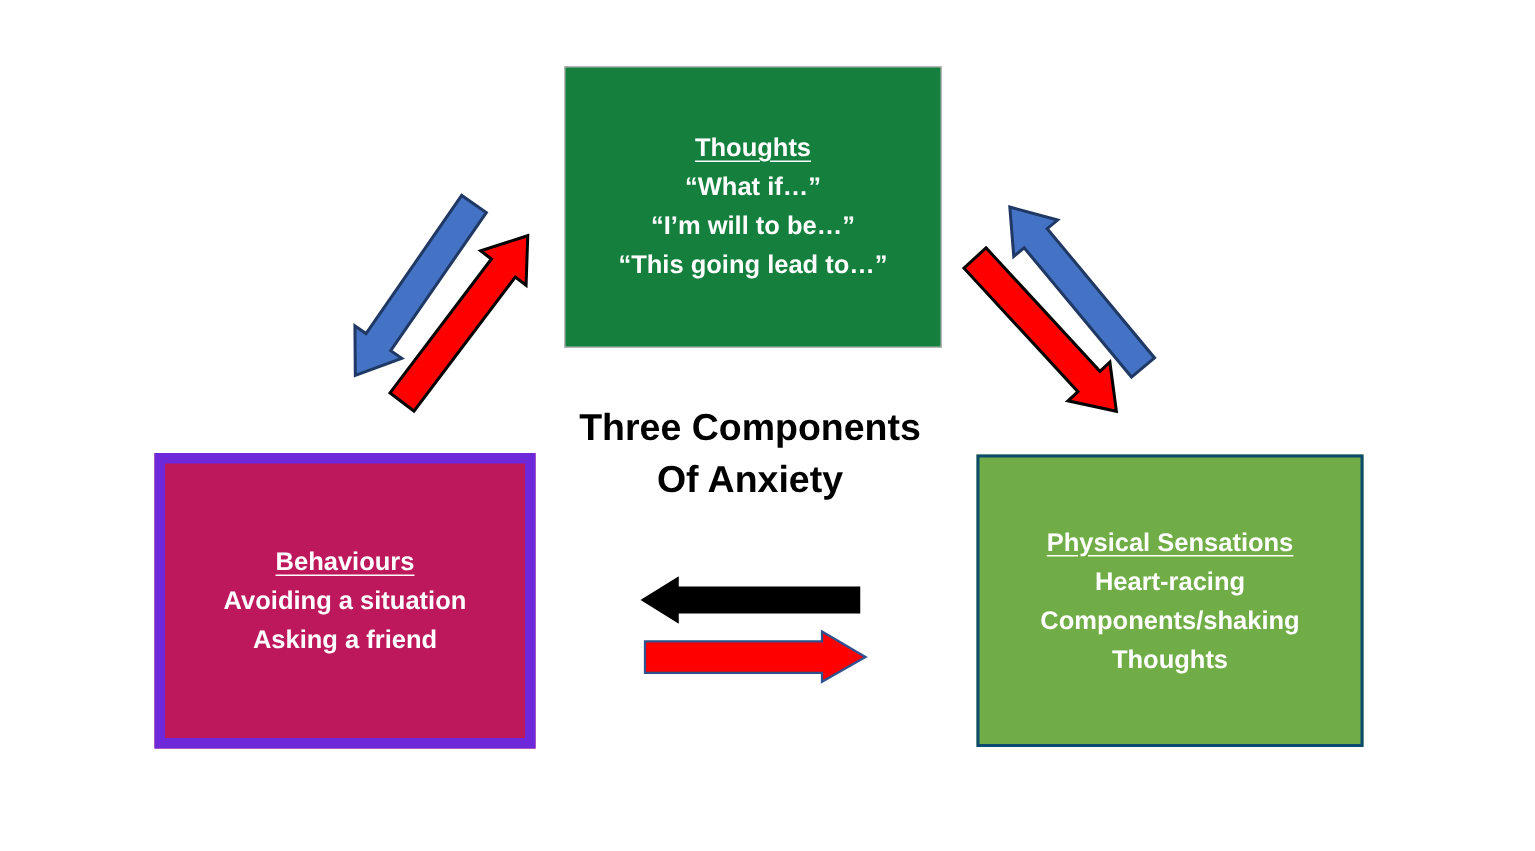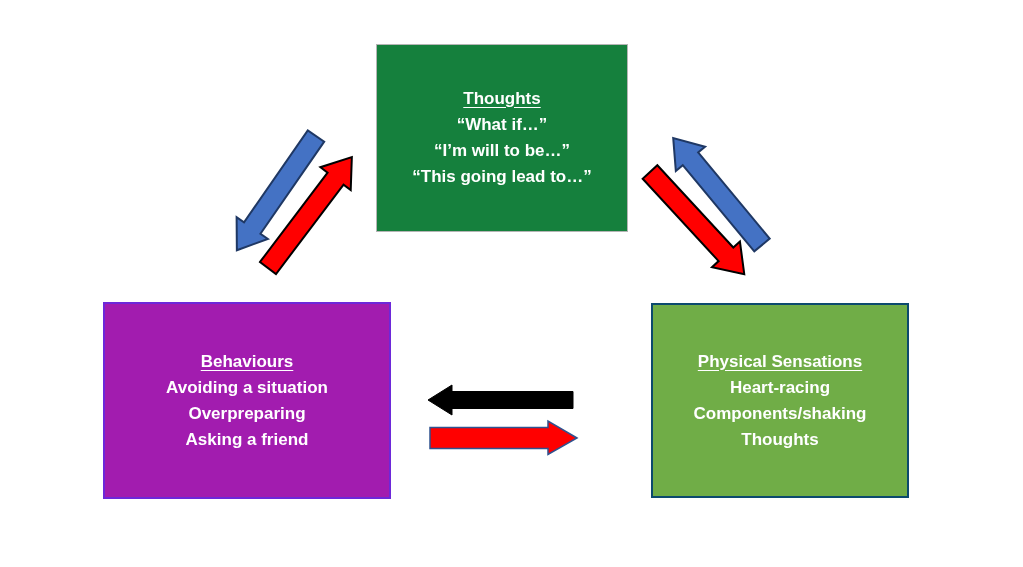--- a/index.html
+++ b/index.html
@@ -34,23 +34,23 @@
   .box-heading {
     text-decoration: underline;
     text-underline-offset: 3px;
   }
   .box-thoughts {
     left: 376px; top: 44px; width: 252px; height: 188px;
     background: #15803d;
     border: 1px solid #b5b5b5;
   }
   .box-behaviours {
-    left: 103px; top: 302px; width: 288px; height: 197px;
-    background: #a21caf;
-    border: 2px solid #6d28d9;
+    left: 103px; top: 302px; width: 254px; height: 197px;
+    background: #be185d;
+    border: 7px solid #6d28d9;
   }
   .box-physical {
     left: 651px; top: 303px; width: 258px; height: 195px;
     background: #70AD47;
     border: 2px solid #0c4a6e;
   }
   .diagram-title {
     position: absolute;
     left: 350px; top: 268px; width: 300px;
     text-align: center;
@@ -85,26 +85,27 @@
   </svg>
 
   <div class="box box-thoughts">
     <div class="box-heading">Thoughts</div>
     <div class="box-line">“What if…”</div>
     <div class="box-line">“I’m will to be…”</div>
     <div class="box-line">“This going lead to…”</div>
   </div>
 
   <div class="diagram-title">
+    <div>Three Components</div>
+    <div>Of Anxiety</div>
   </div>
 
   <div class="box box-behaviours">
     <div class="box-heading">Behaviours</div>
     <div class="box-line">Avoiding a situation</div>
-    <div class="box-line">Overpreparing</div>
     <div class="box-line">Asking a friend</div>
   </div>
 
   <div class="box box-physical">
     <div class="box-heading">Physical Sensations</div>
     <div class="box-line">Heart-racing</div>
     <div class="box-line">Components/shaking</div>
     <div class="box-line">Thoughts</div>
   </div>
 

